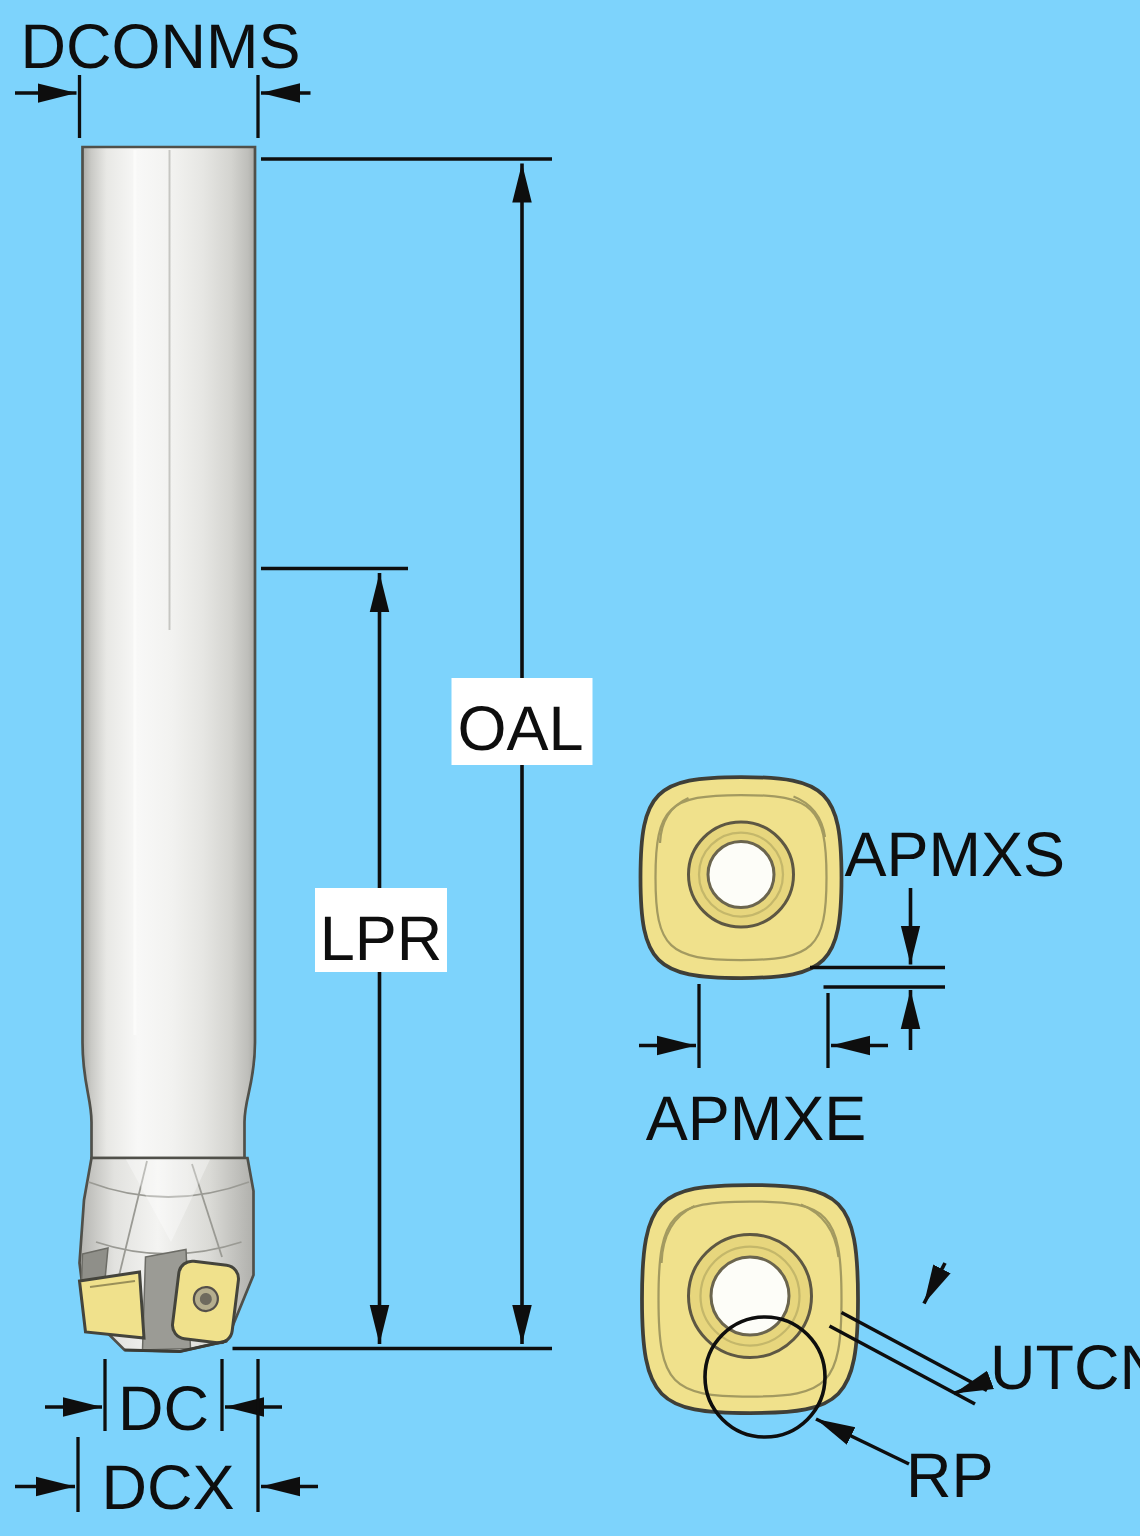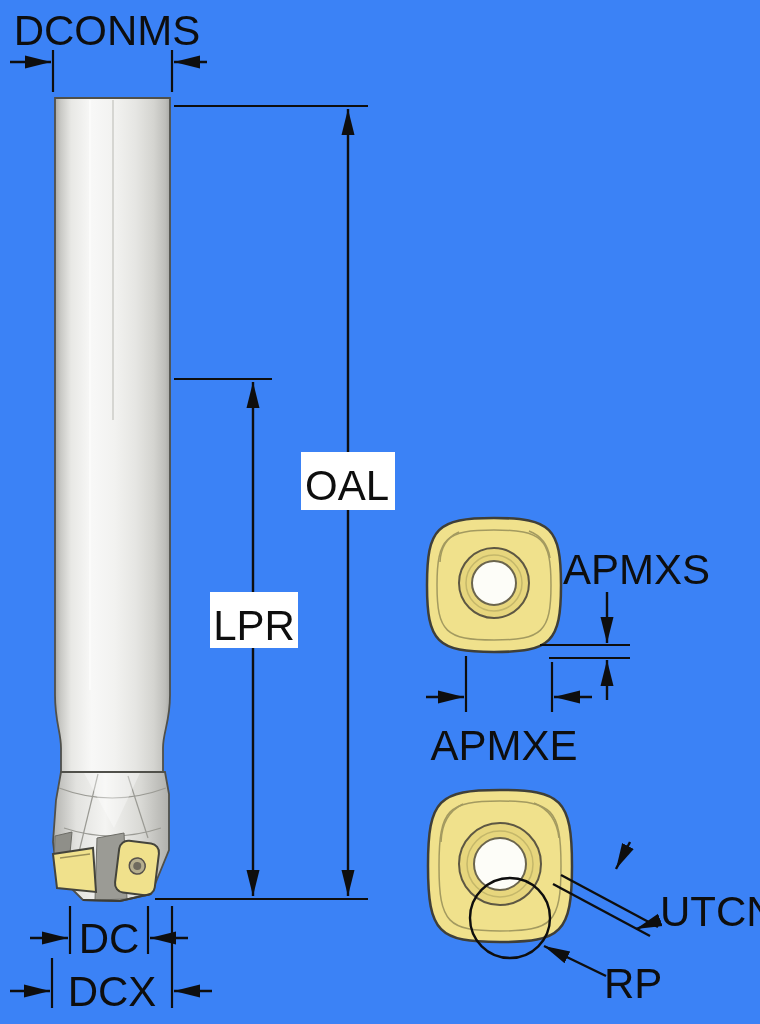--- a/index.html
+++ b/index.html
@@ -1,20 +1,20 @@
 <!DOCTYPE html>
 <html><head>
 <meta charset="utf-8">
 <style>
   html, body { margin: 0; padding: 0; background: #ffffff; }
   #stage {
     position: relative;
     width: 760px;
     height: 1024px;
-    background: #3b82f6;
+    background: #7dd3fc;
     overflow: hidden;
   }
   svg { display: block; }
   text {
     font-family: "Liberation Sans", sans-serif;
     font-size: 42px;
     fill: #0e0e0e;
   }
   .dim { stroke: #0e0e0e; stroke-width: 2.4; fill: none; }
   .ext { stroke: #0e0e0e; stroke-width: 2.2; fill: none; }

